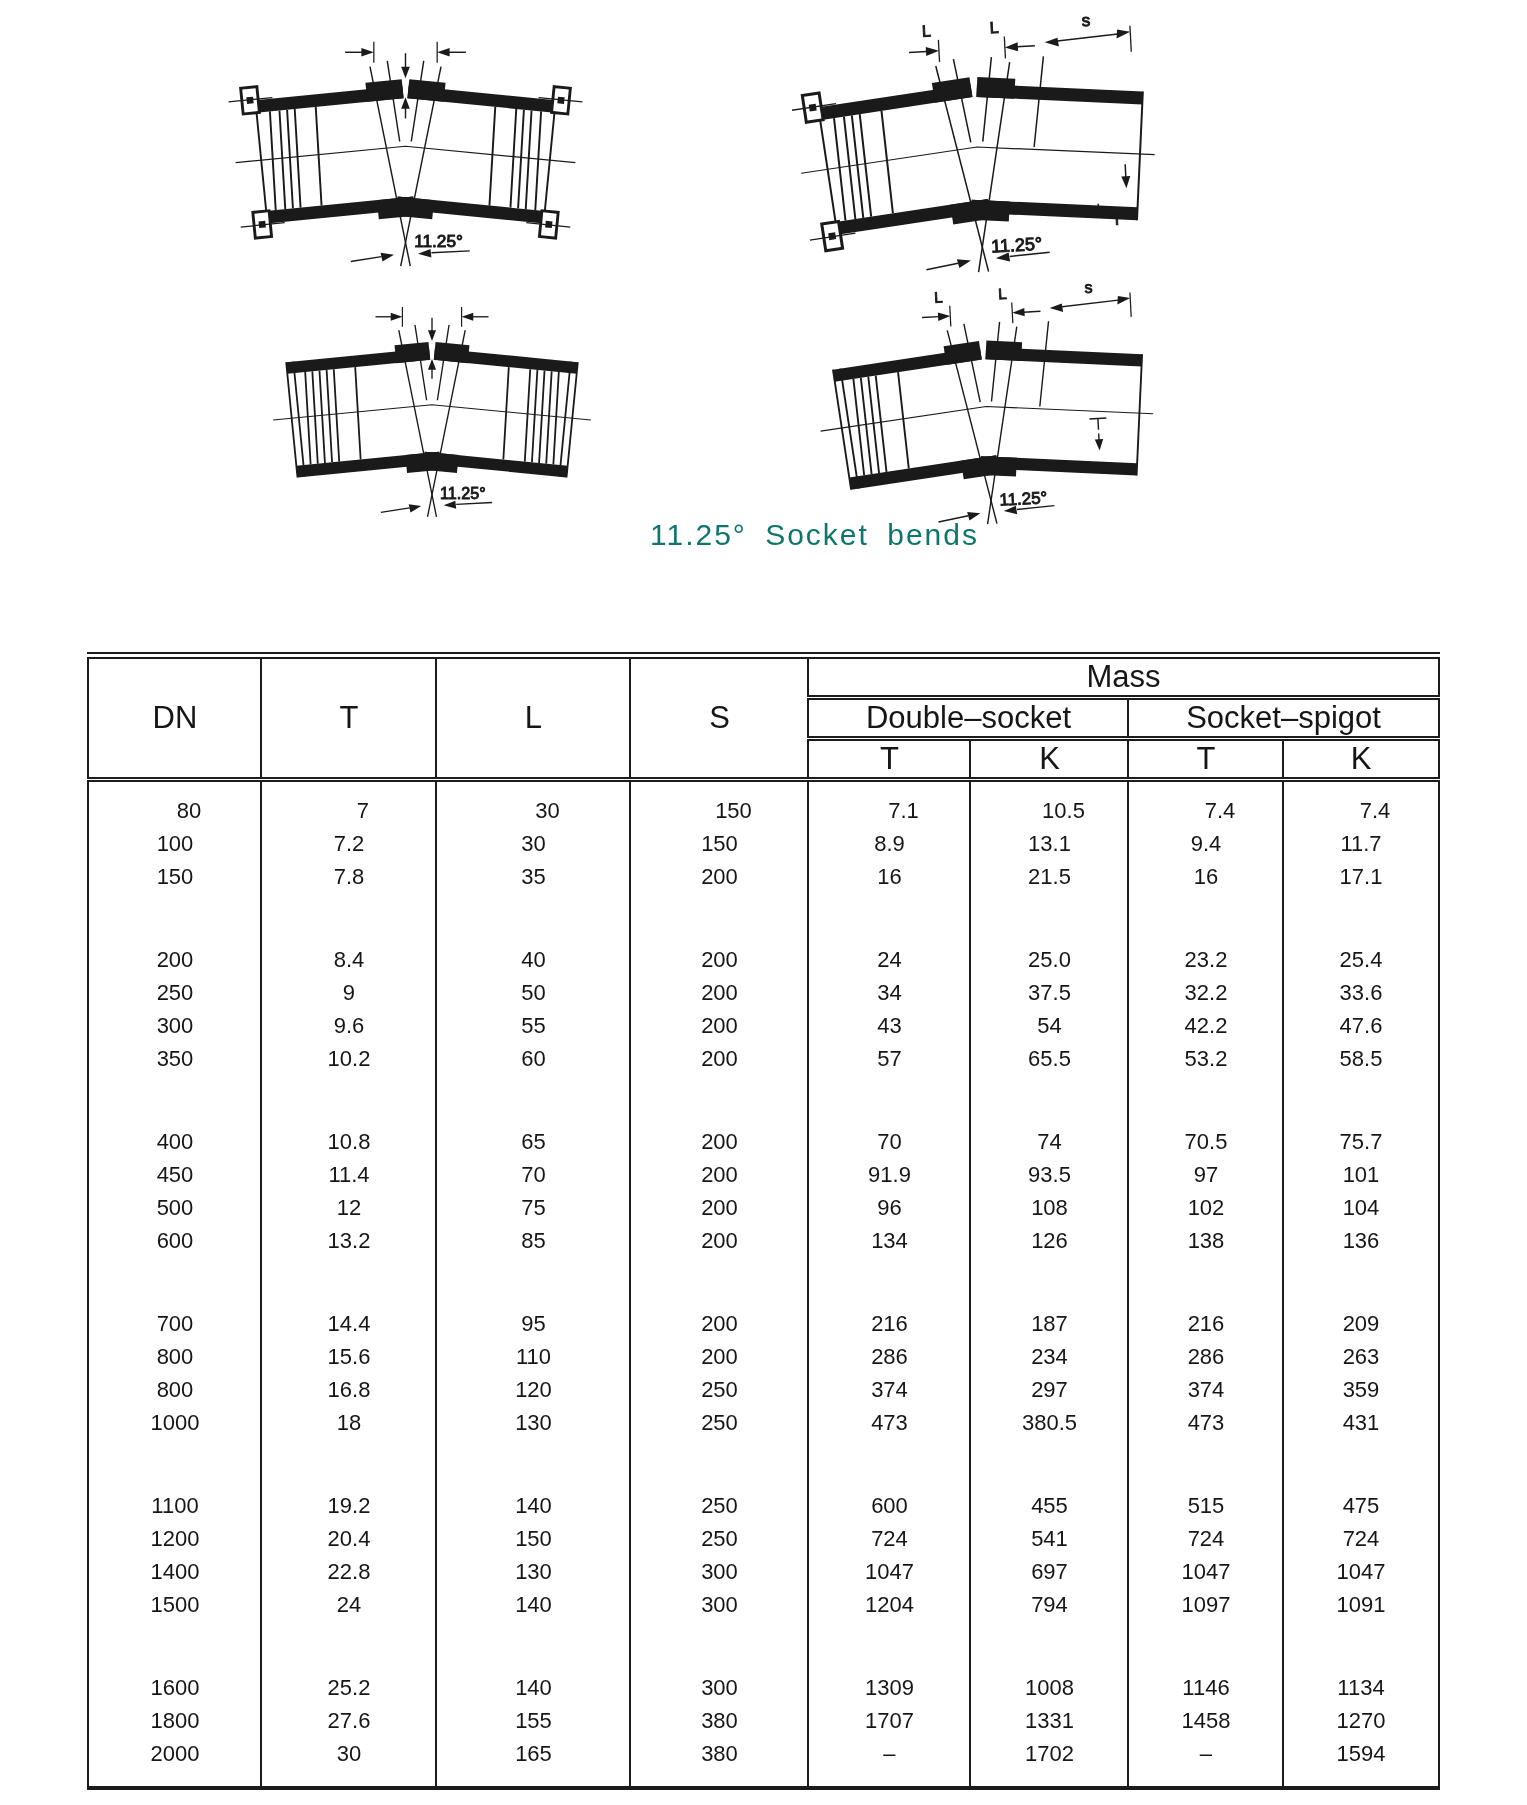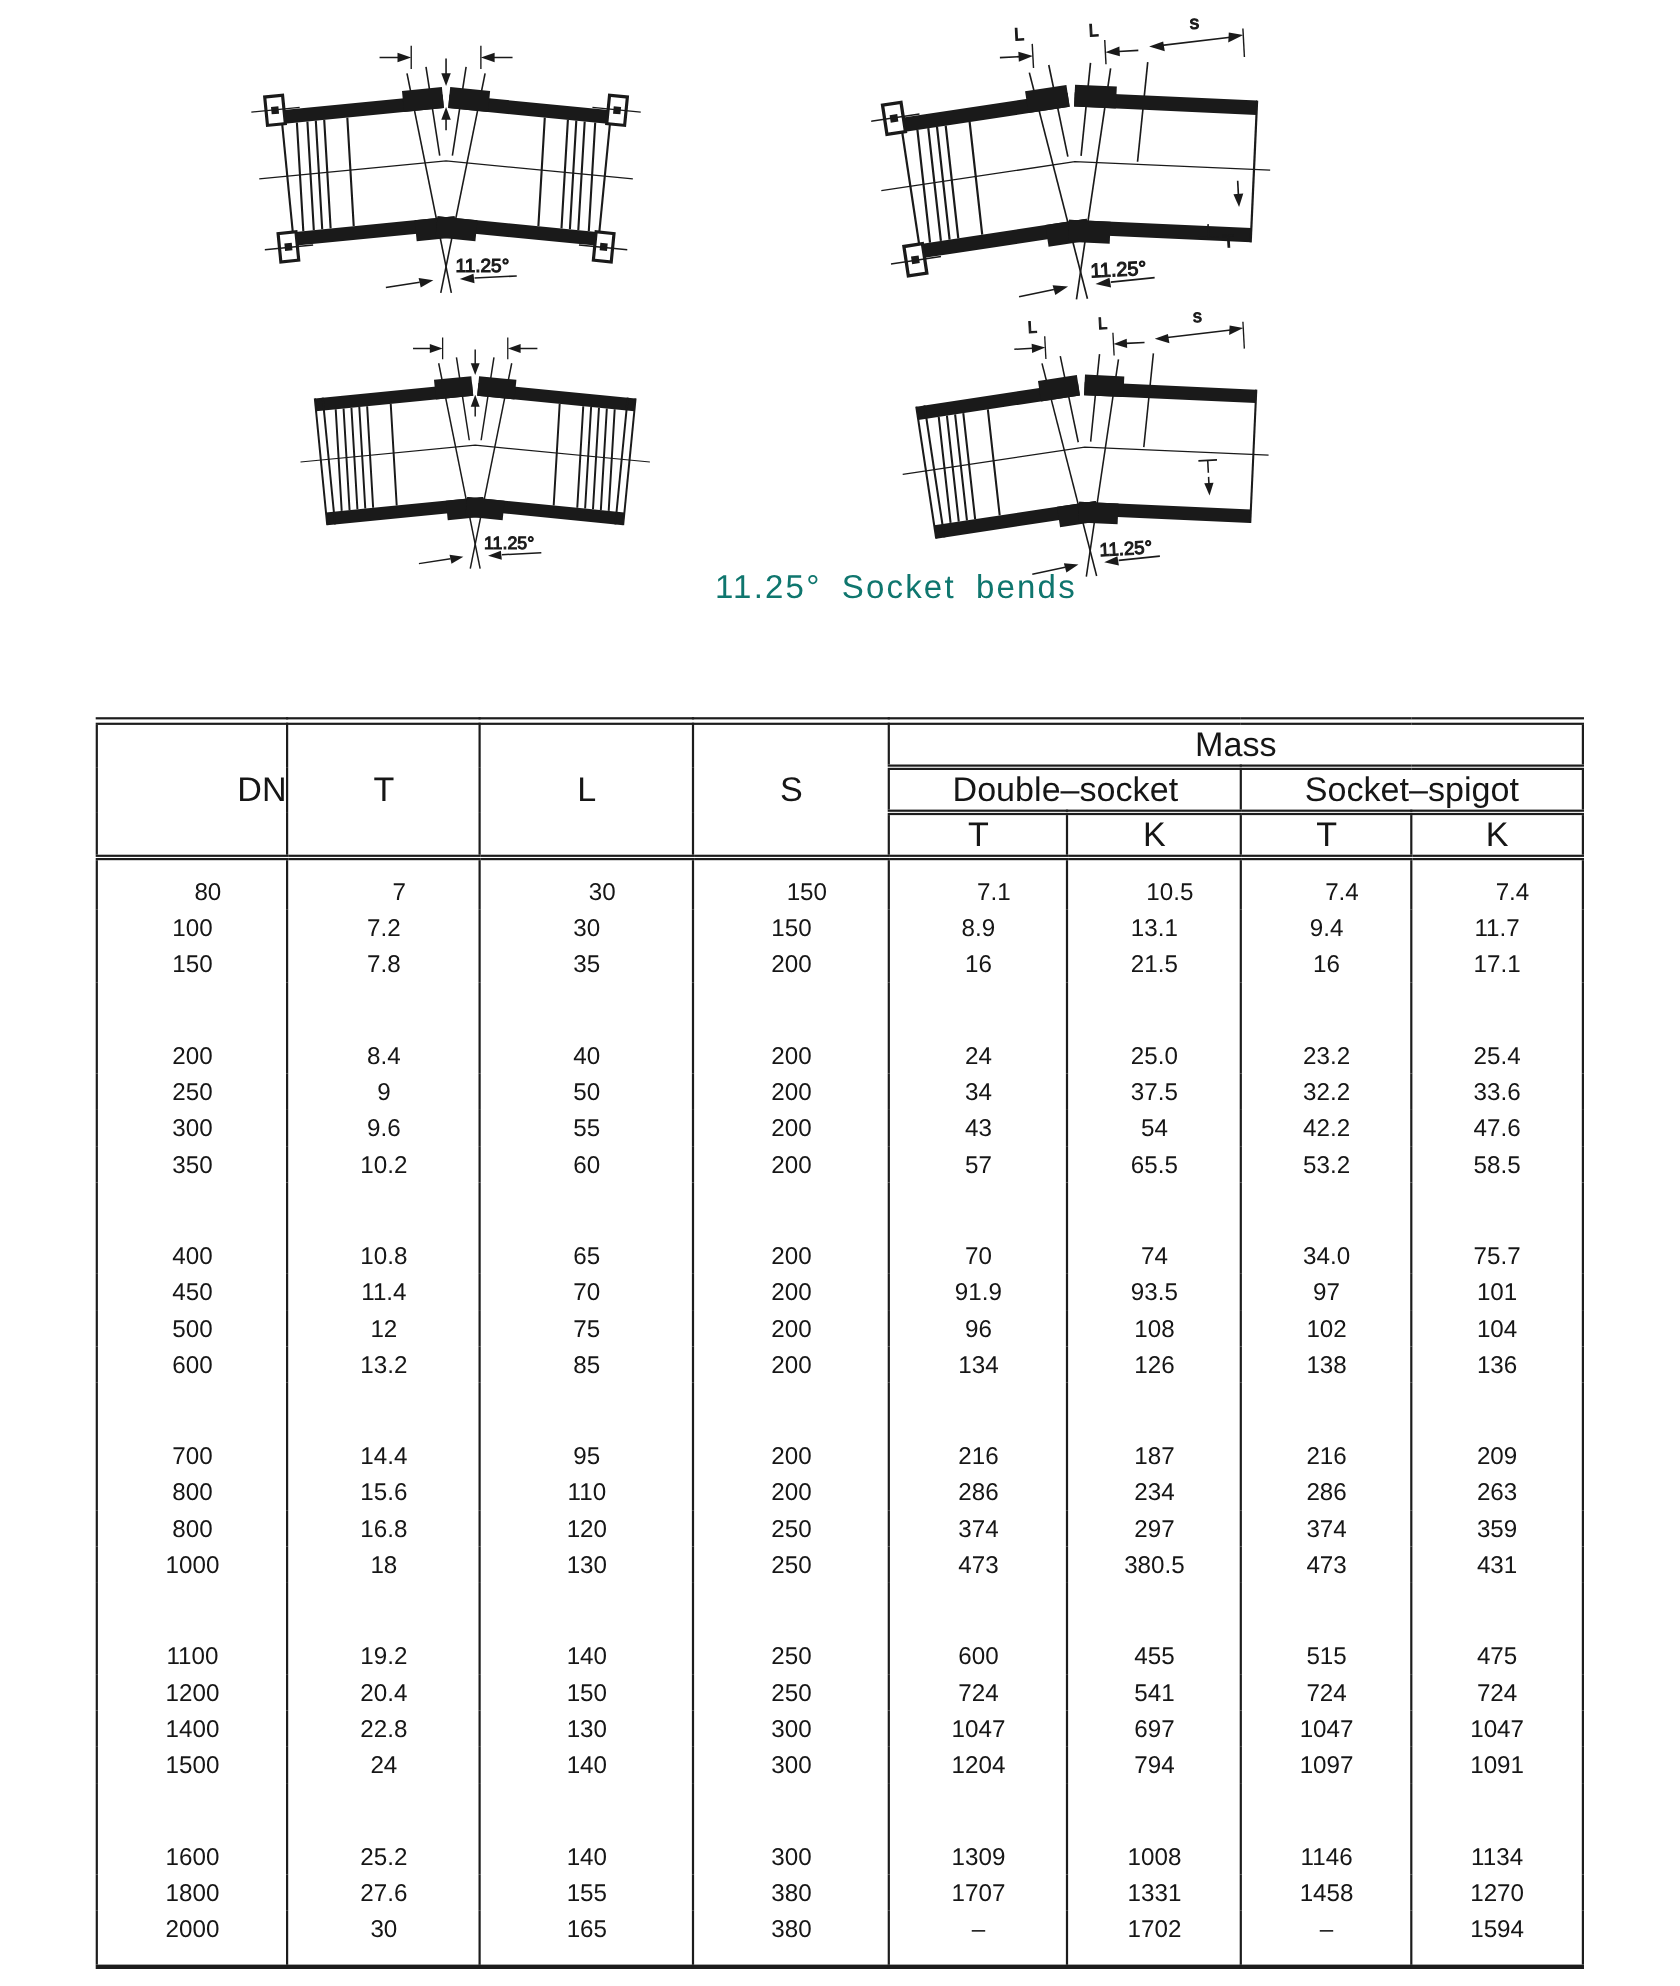--- a/index.html
+++ b/index.html
@@ -38,21 +38,21 @@
     text-align:center;
     vertical-align:middle;
     padding:0;
     font-weight:400;
   }
   .spec-table th{
     border-left:2px solid #1c1c1c;
     border-bottom:5px double #1c1c1c;
     font-size:31px;
   }
-  .spec-table th.no-left{border-left:none;text-align:right;}
+  .spec-table th.no-left{border-left:none;}
   .spec-table tr.h1{height:36px;}
   .spec-table tr.h2{height:38px;}
   .spec-table tr.h3{height:31px;}
   .spec-table td{
     border-left:2px solid #1c1c1c;
     height:33px;
   }
   .spec-table td:first-child{border-left:none;}
   .spec-table tbody.gap tr:first-child td{padding-top:50px;}
   .spec-table tbody.first tr:first-child td{padding-top:12px;padding-left:28px;}
@@ -393,21 +393,21 @@
         </tr>
       </tbody>
     <tbody class="grp gap">
         <tr>
           <td>400</td>
           <td>10.8</td>
           <td>65</td>
           <td>200</td>
           <td>70</td>
           <td>74</td>
-          <td>34.0</td>
+          <td>70.5</td>
           <td>75.7</td>
         </tr>
         <tr>
           <td>450</td>
           <td>11.4</td>
           <td>70</td>
           <td>200</td>
           <td>91.9</td>
           <td>93.5</td>
           <td>97</td>

